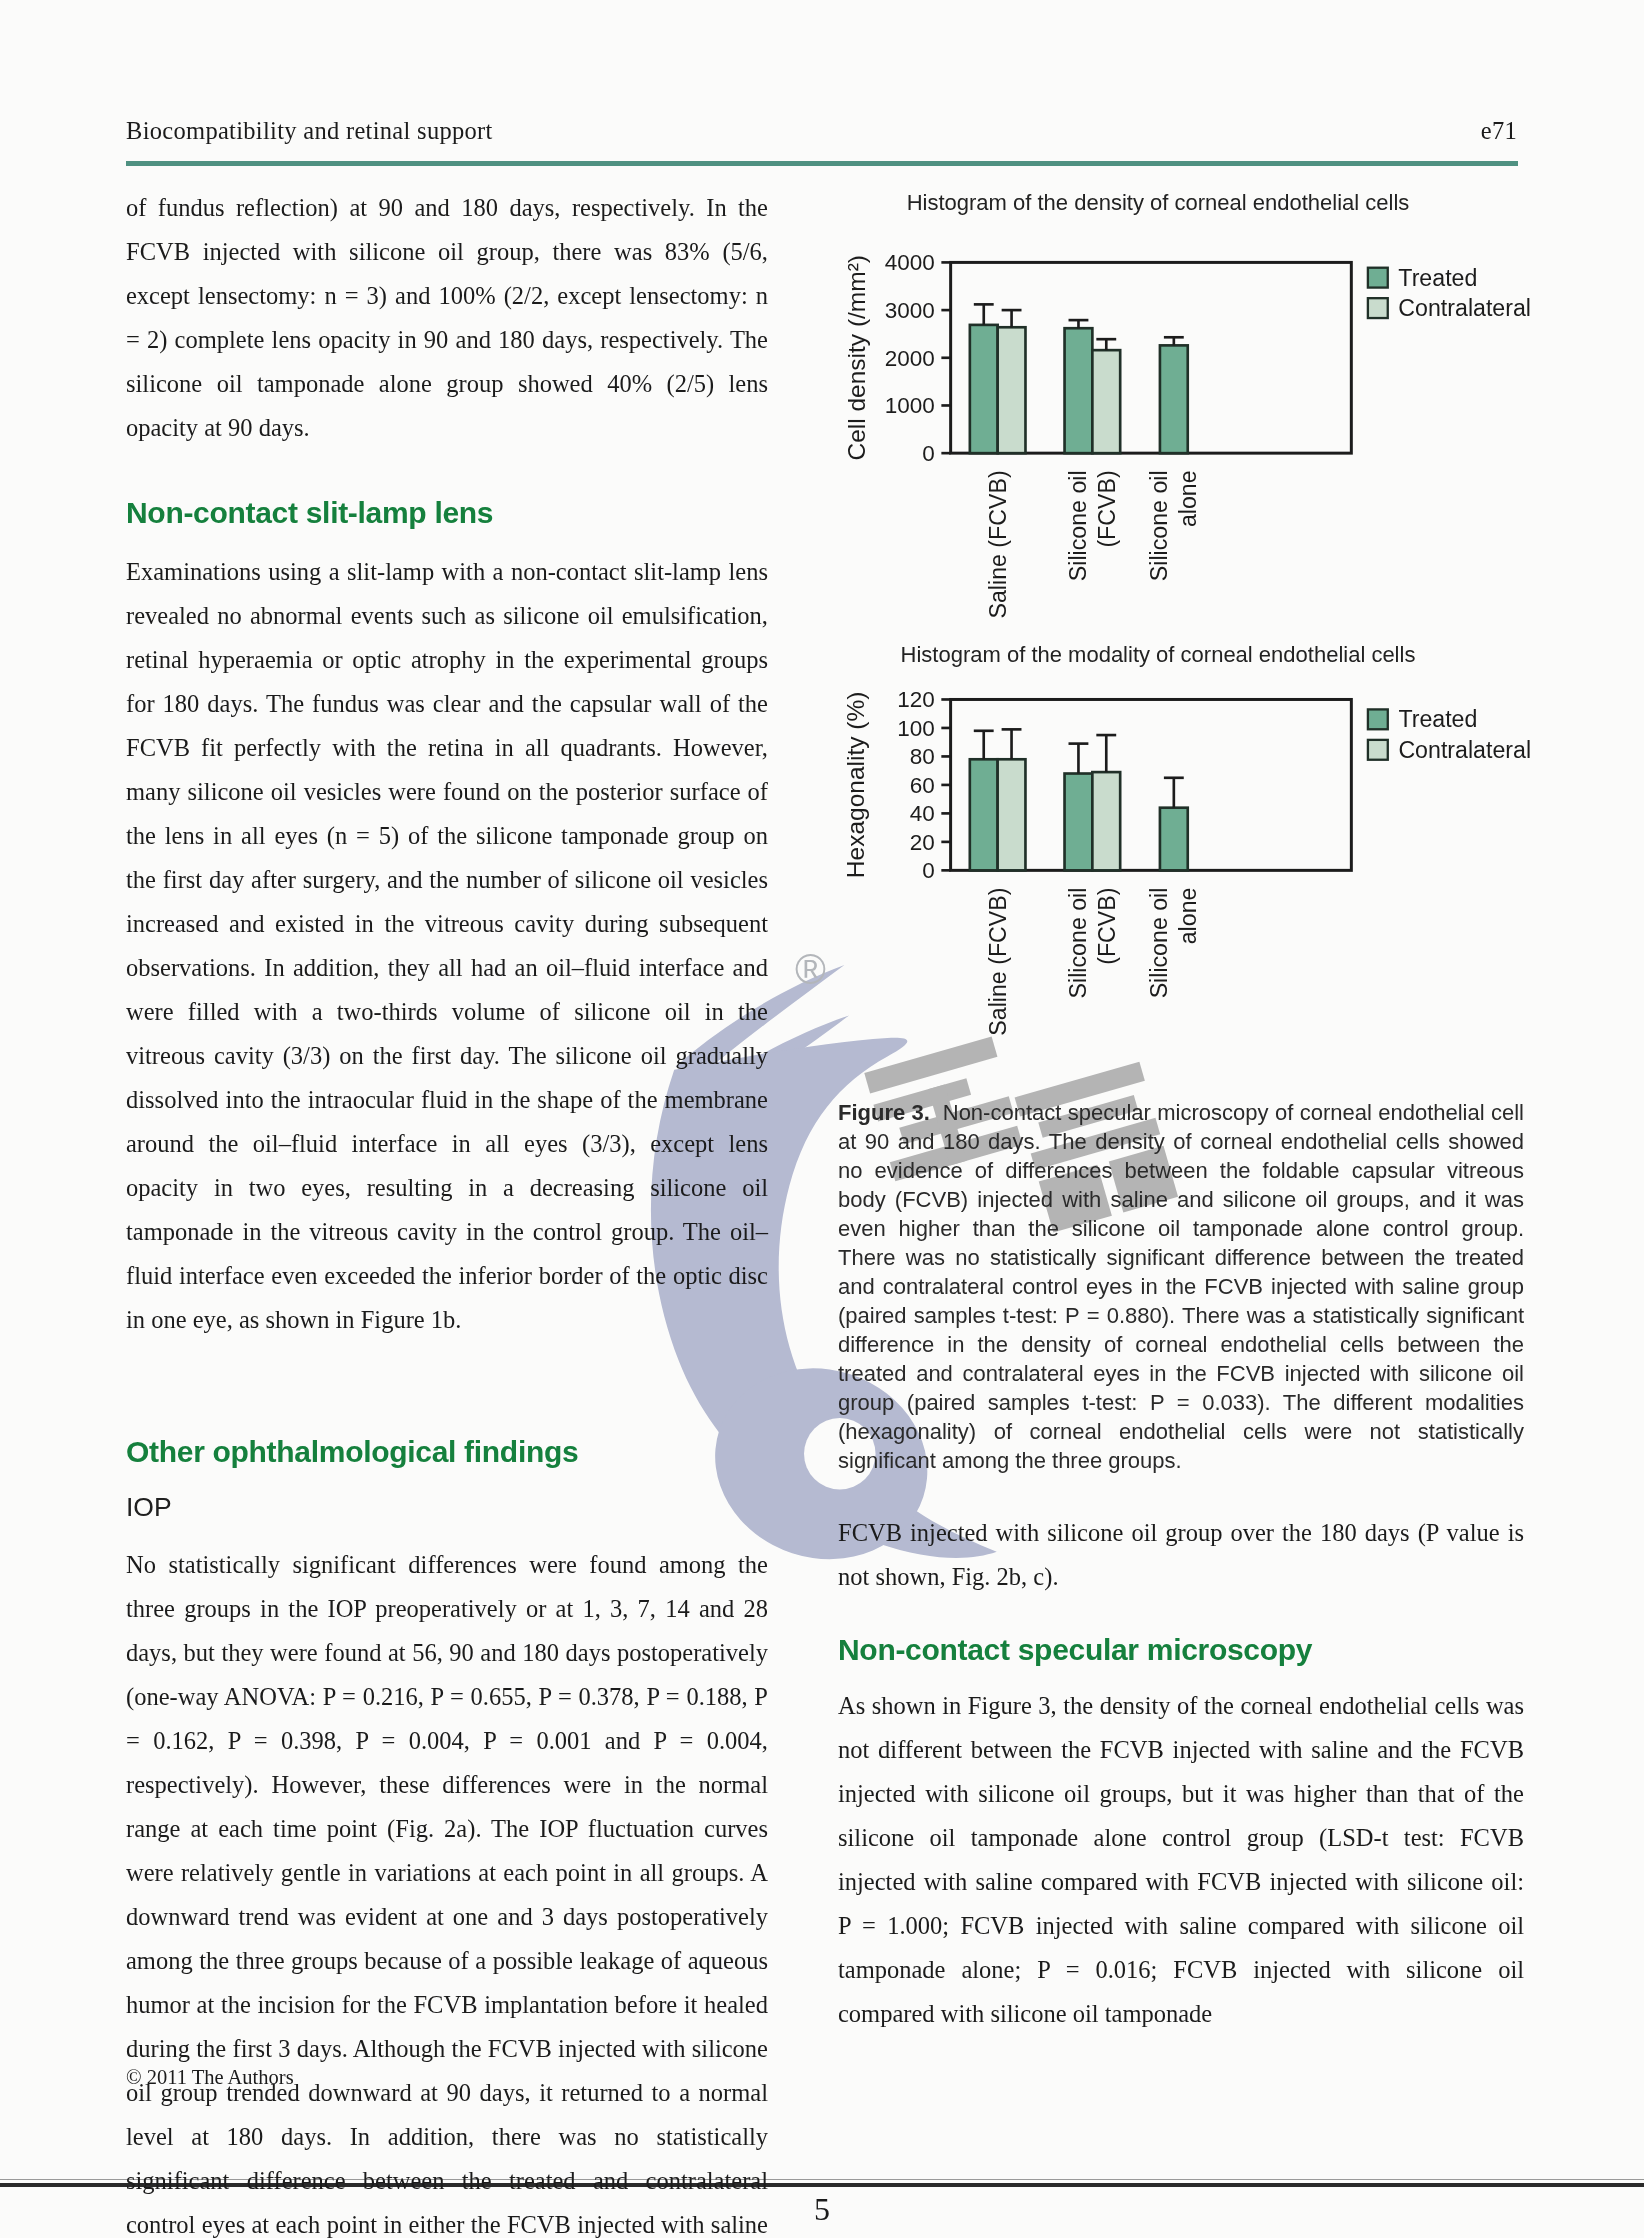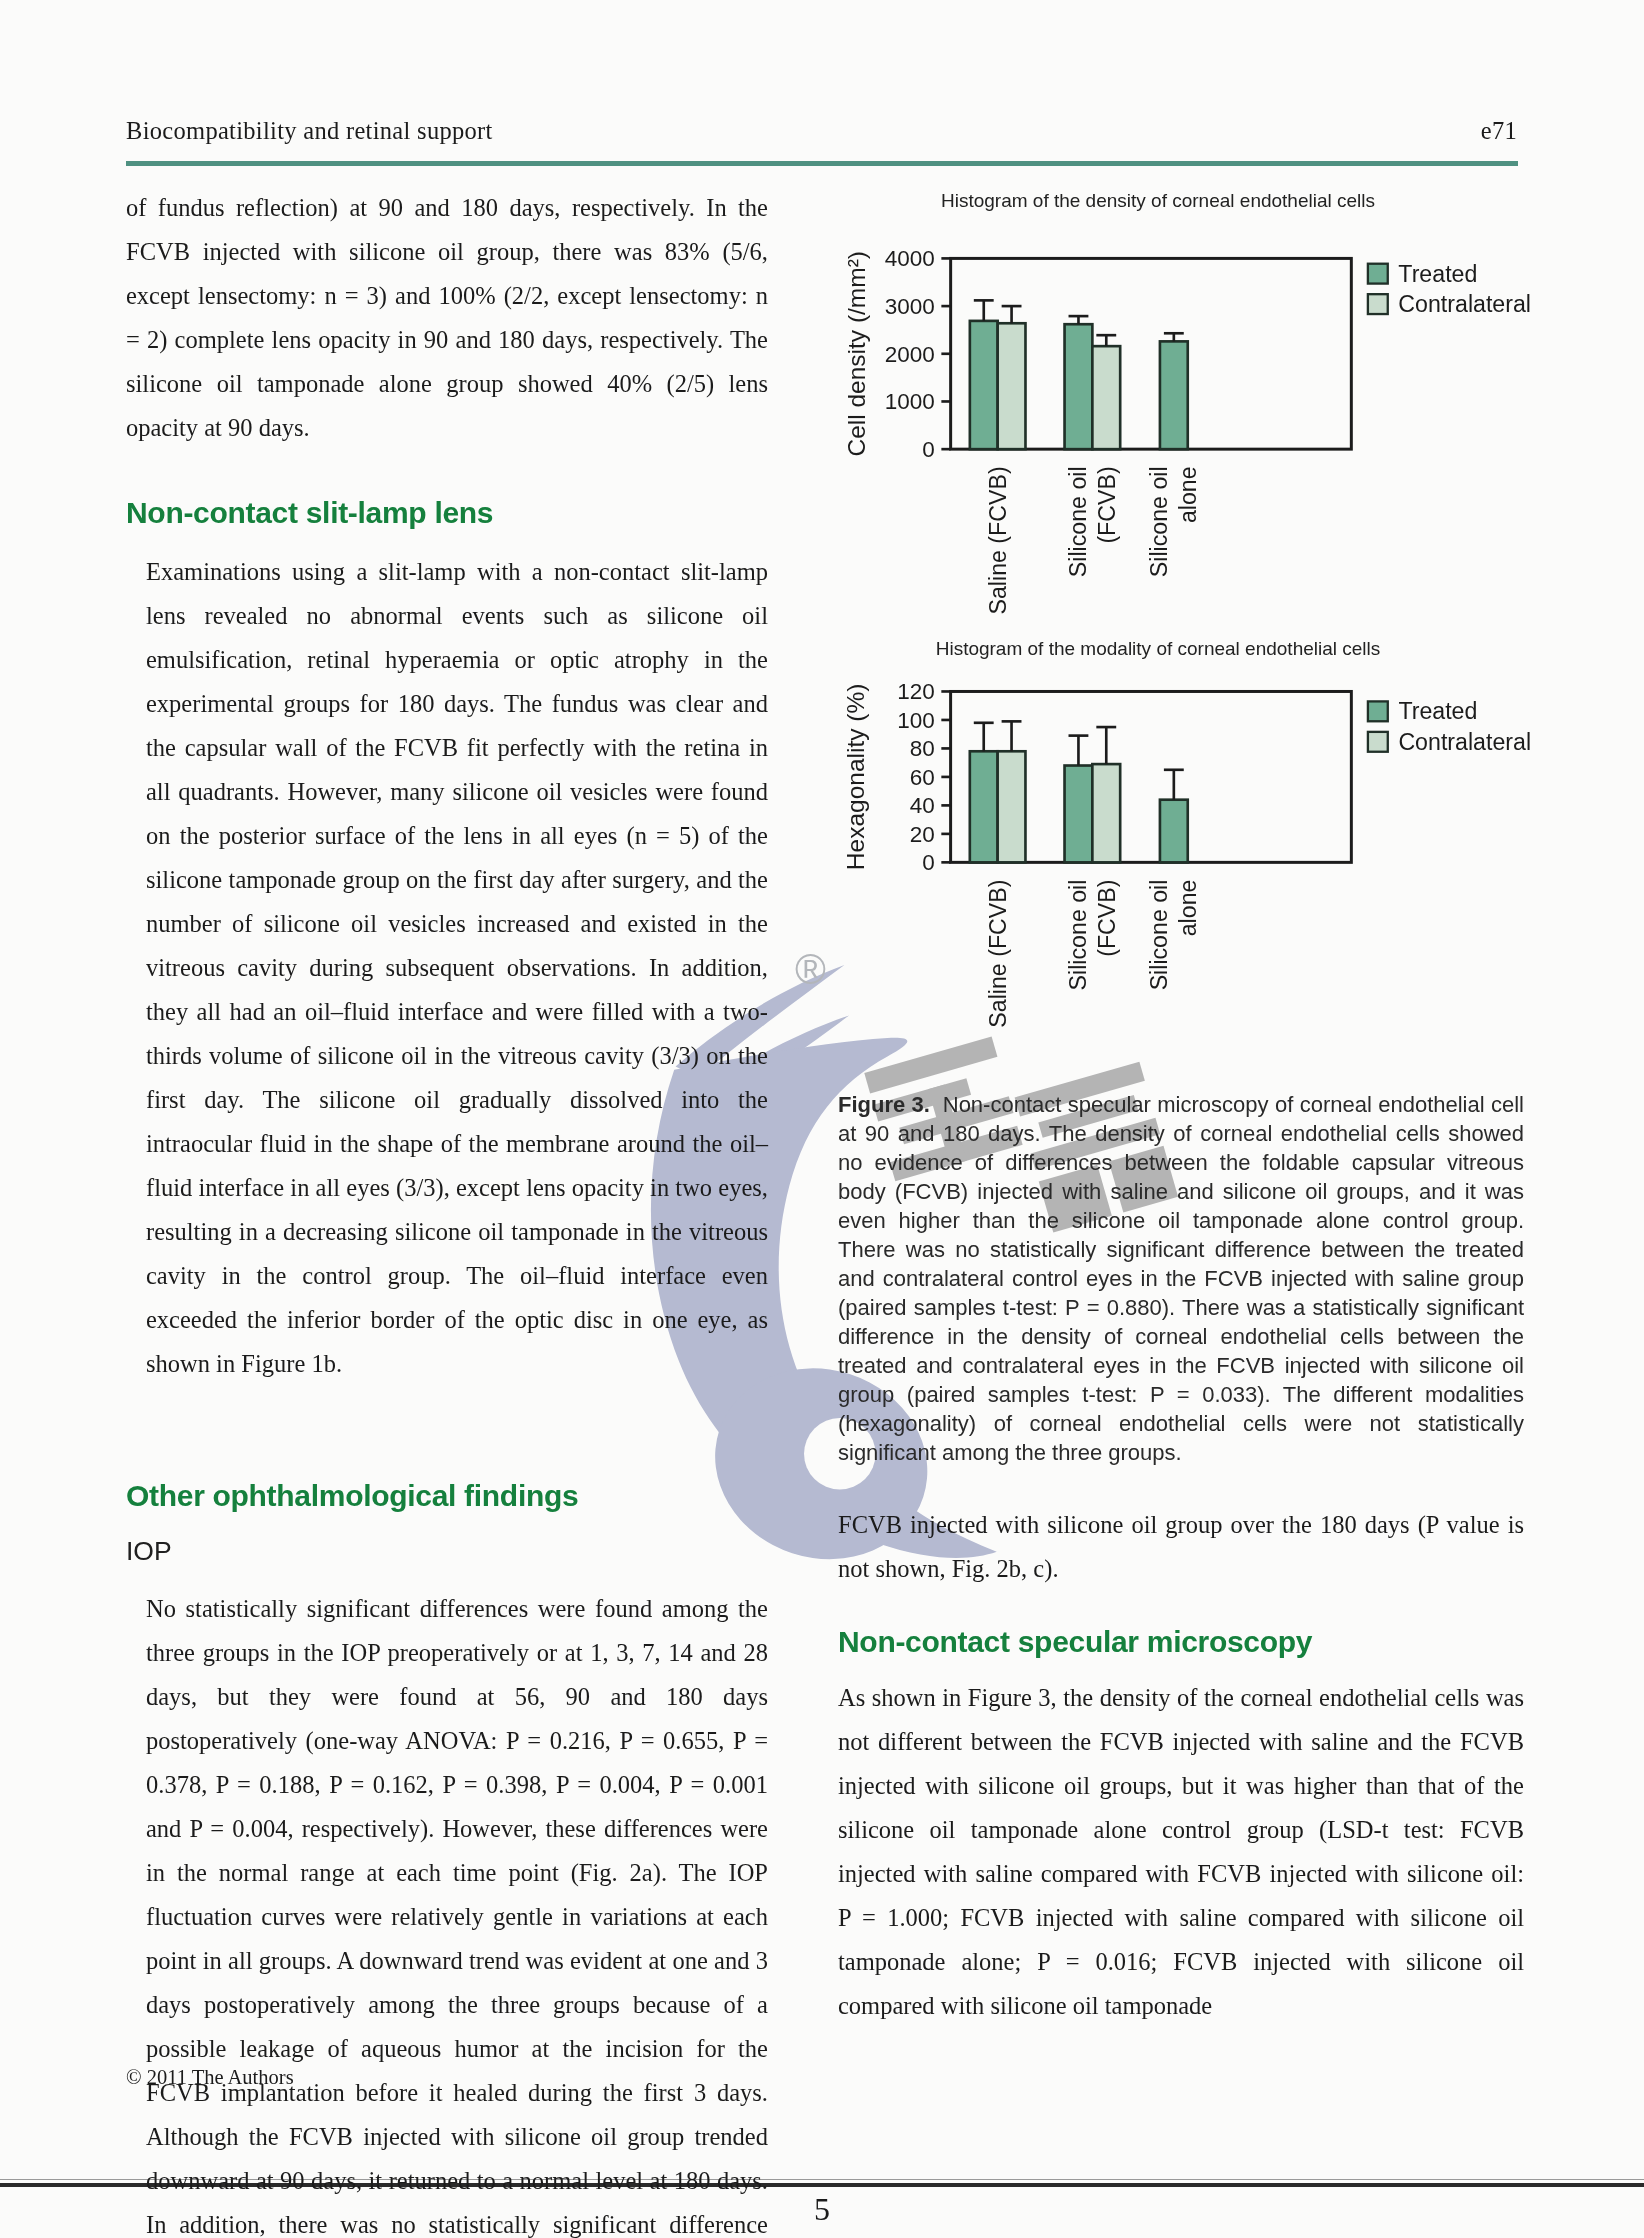--- a/index.html
+++ b/index.html
@@ -28,24 +28,24 @@
   }
   .sec-heading{
     font-family:"Liberation Sans", sans-serif; font-weight:700;
     font-size:30px; letter-spacing:-0.3px; margin:0; color:#15803d;
   }
   .sub-heading{
     font-family:"Liberation Sans", sans-serif; font-weight:400;
     font-size:26.5px; margin:0; color:#202020;
   }
   .mt70{margin-top:46px;} .mt140{margin-top:93px;} .mt34{margin-top:22.5px;}
-  .mt30{margin-top:20px;margin-left:20px;}
+  .mt30{margin-top:20px;}
   
   .chart-title{
-    font-family:"Liberation Sans", sans-serif; font-size:19px; color:#222;
+    font-family:"Liberation Sans", sans-serif; font-size:22px; color:#222;
     text-align:center; width:640px; margin:0;
   }
   .ct1{margin-top:10.6px;}
   .ct2{margin-top:14.6px;}
   .chart-svg{display:block; margin-top:8px;}
   
   .fig-caption{
     font-family:"Liberation Sans", sans-serif; font-size:22px; line-height:29px;
     text-align:justify; color:#2a2a2a; margin:24px 0 0 0;
   }

